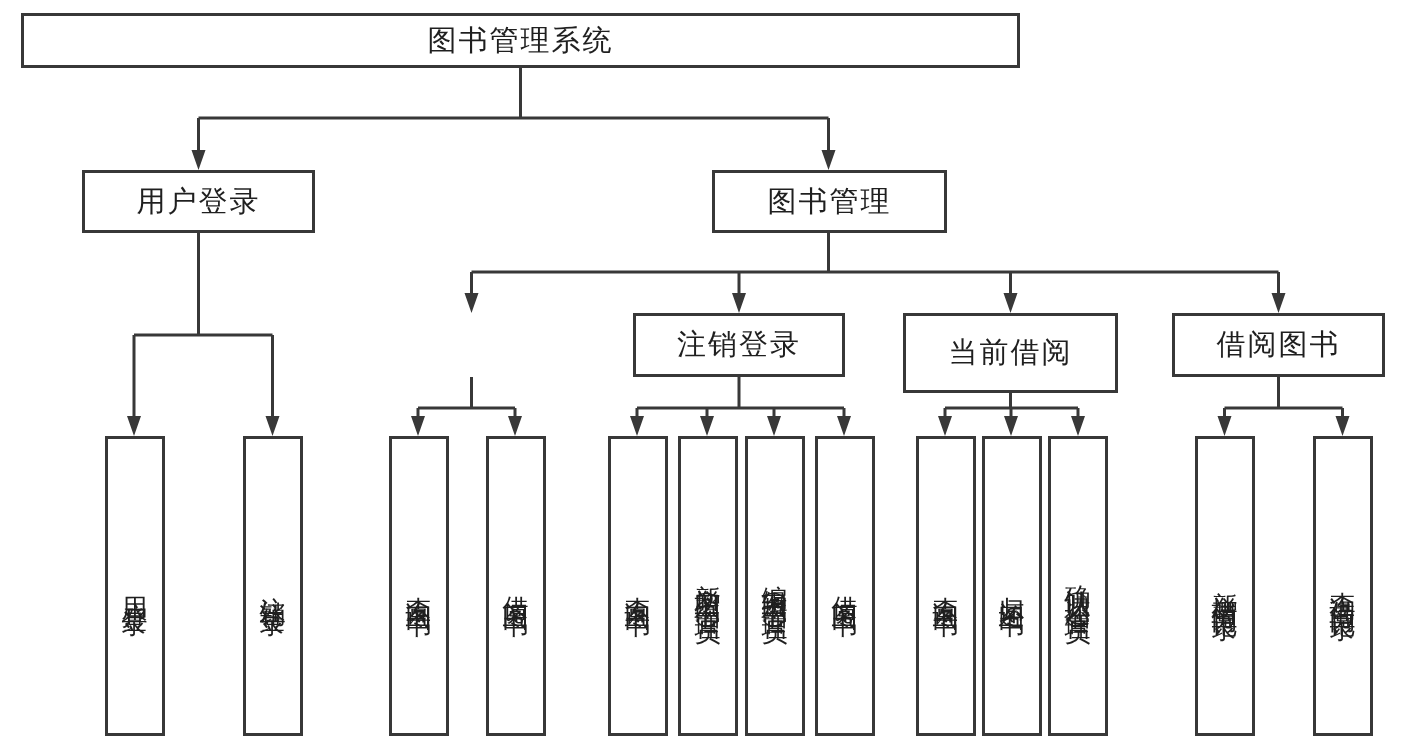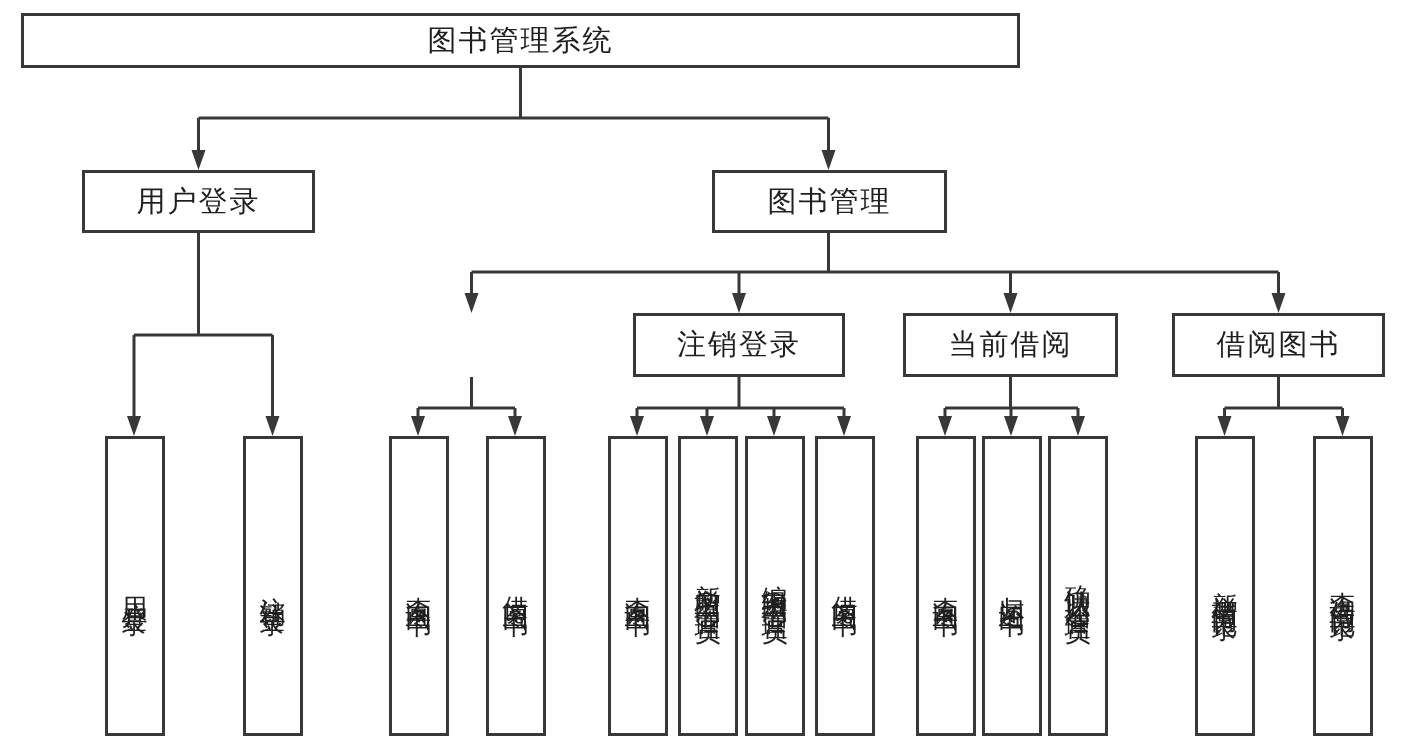--- a/index.html
+++ b/index.html
@@ -47,21 +47,21 @@
     font-size: 26px;
     letter-spacing: 5px;
     line-height: 1;
   }
   
   .n-root      { left: 21px;   top: 13px;  width: 999px; height: 55px; }
   .n-userlogin { left: 82px;   top: 170px; width: 233px; height: 63px; }
   .n-bookmgmt  { left: 712px;  top: 170px; width: 235px; height: 63px; }
   .n-newbook   { left: 363px;  top: 313px; width: 217px; height: 64px; }
   .n-borrow    { left: 633px;  top: 313px; width: 212px; height: 64px; }
-  .n-current   { left: 903px;  top: 313px; width: 215px; height: 64px; }
+  .n-current   { left: 903px;  top: 313px; width: 215px; height: 80px; }
   .n-records   { left: 1172px; top: 313px; width: 213px; height: 64px; }
   .l1  { left: 105px; }
   .l2  { left: 243px; }
   .l3  { left: 389px; }
   .l4  { left: 486px; }
   .l5  { left: 608px; }
   .l6  { left: 678px; }
   .l7  { left: 745px; }
   .l8  { left: 815px; }
   .l9  { left: 916px; }

